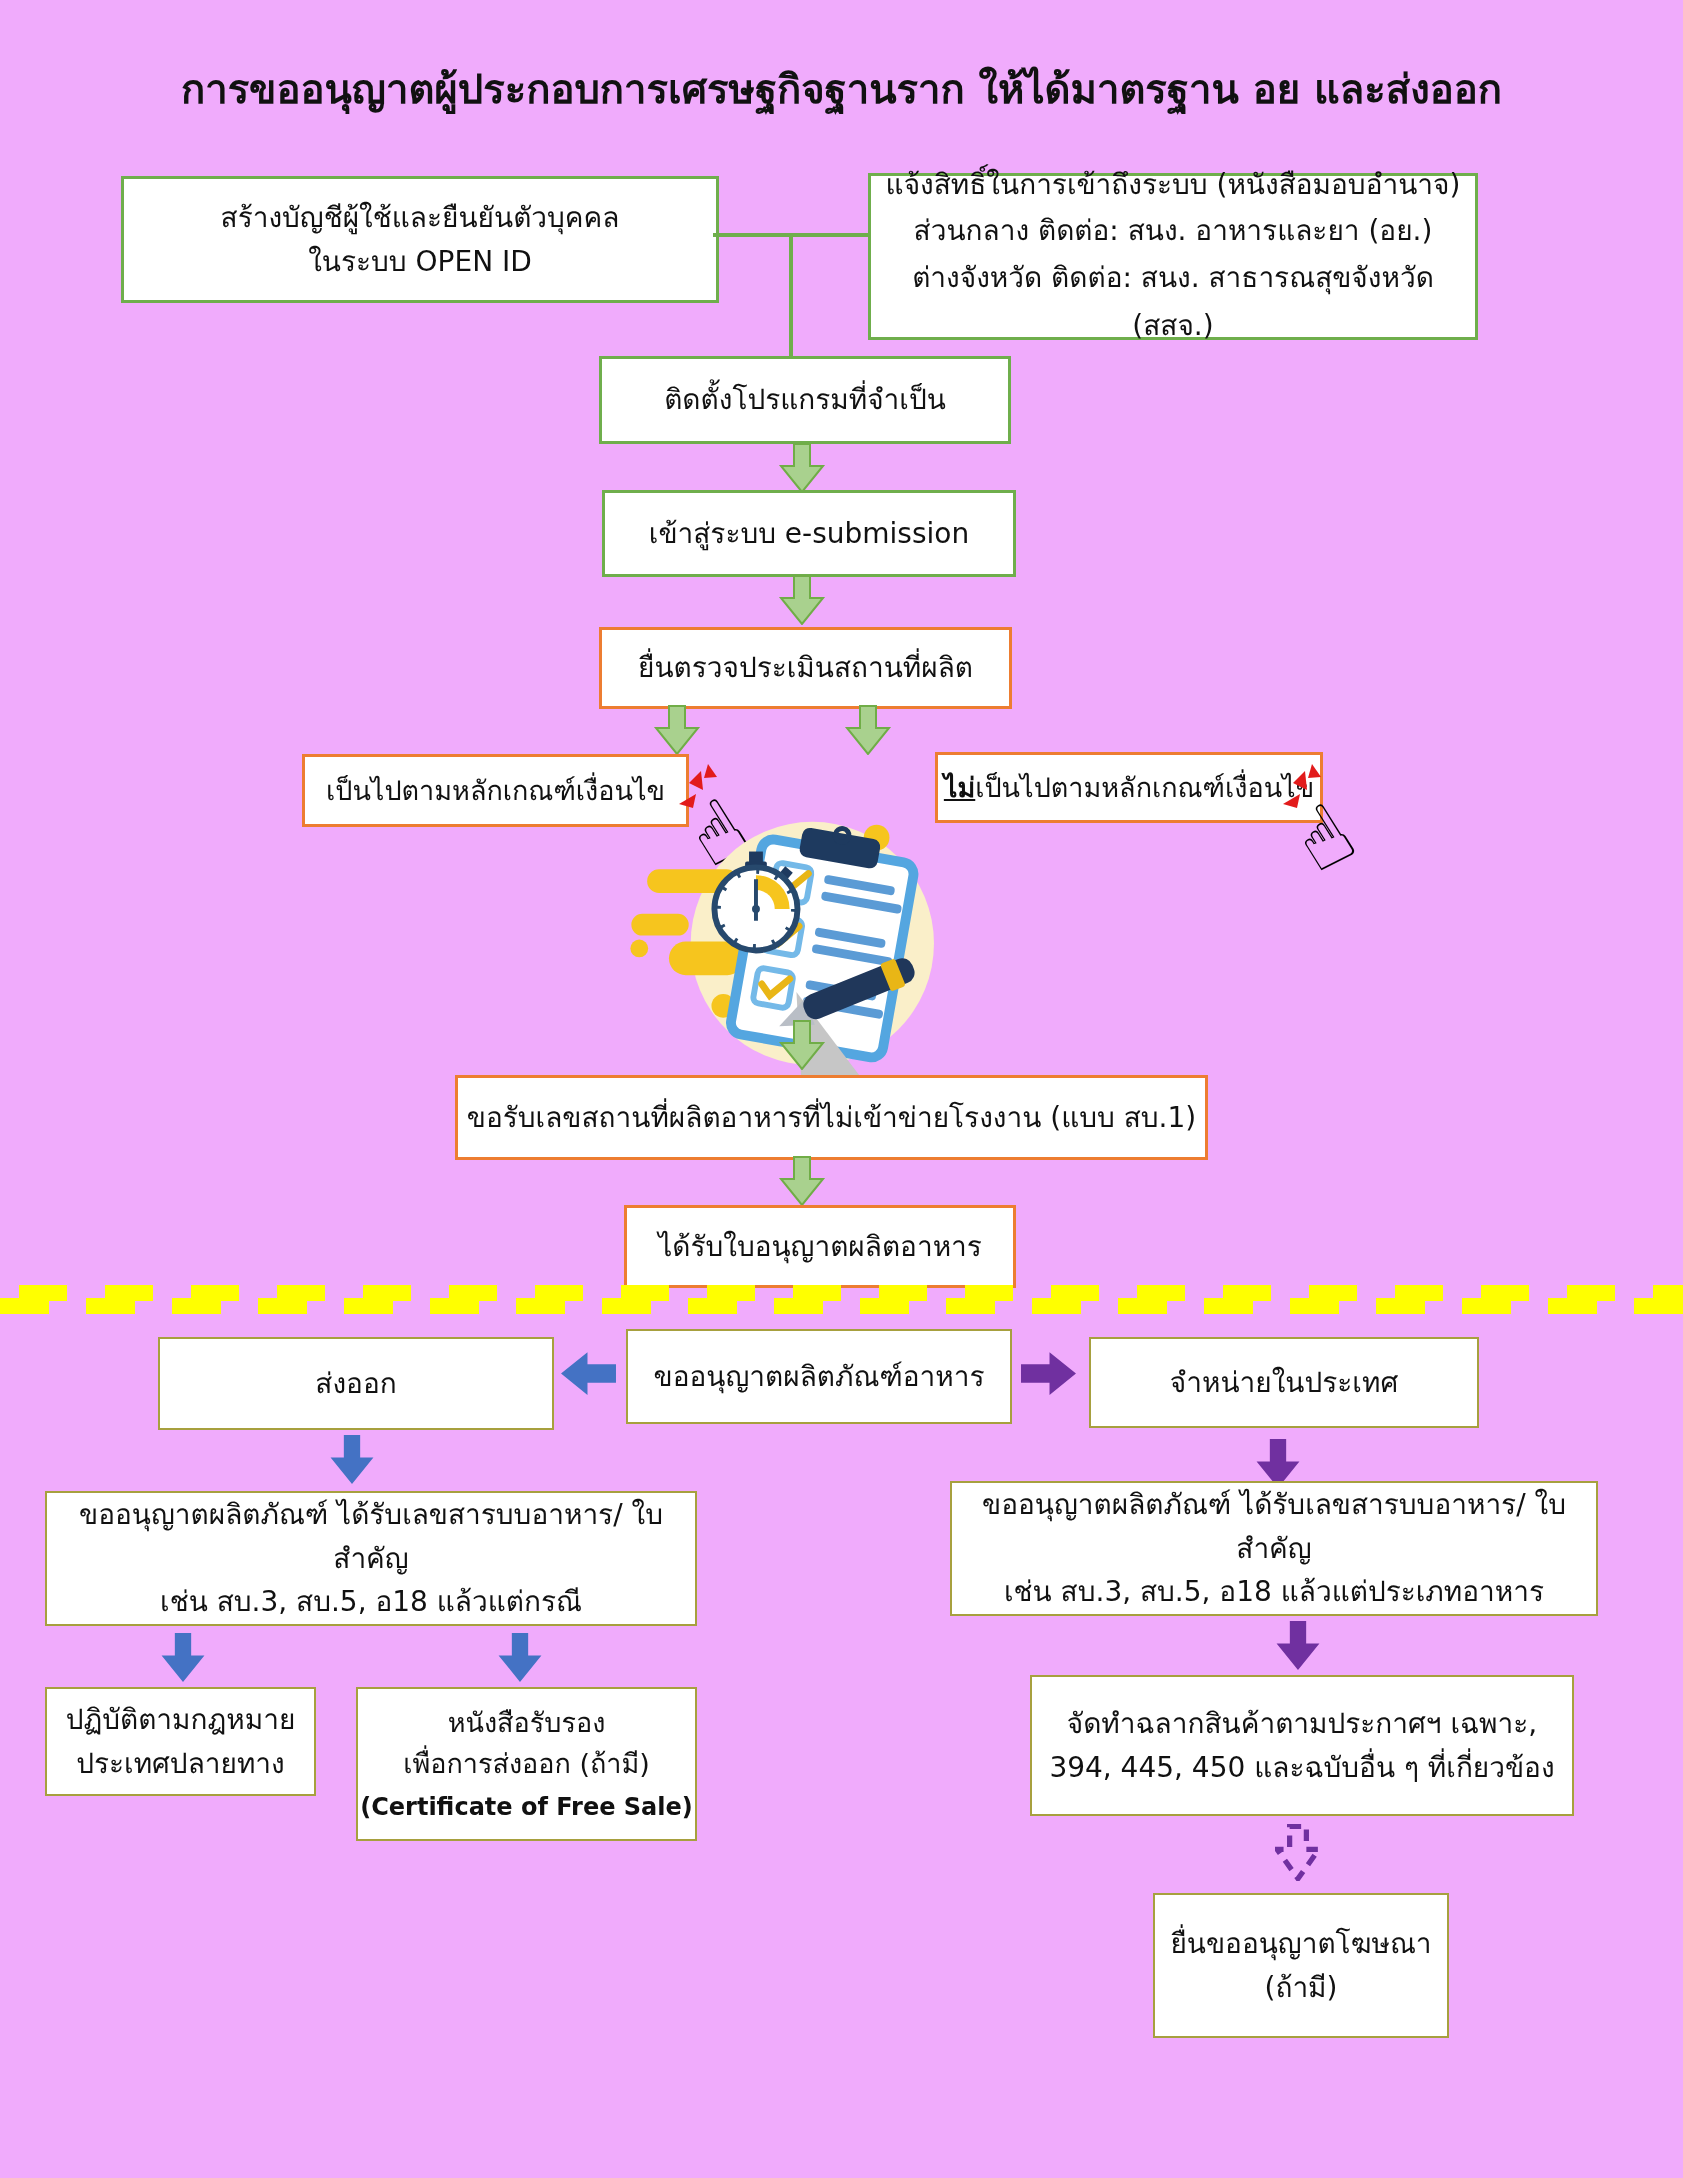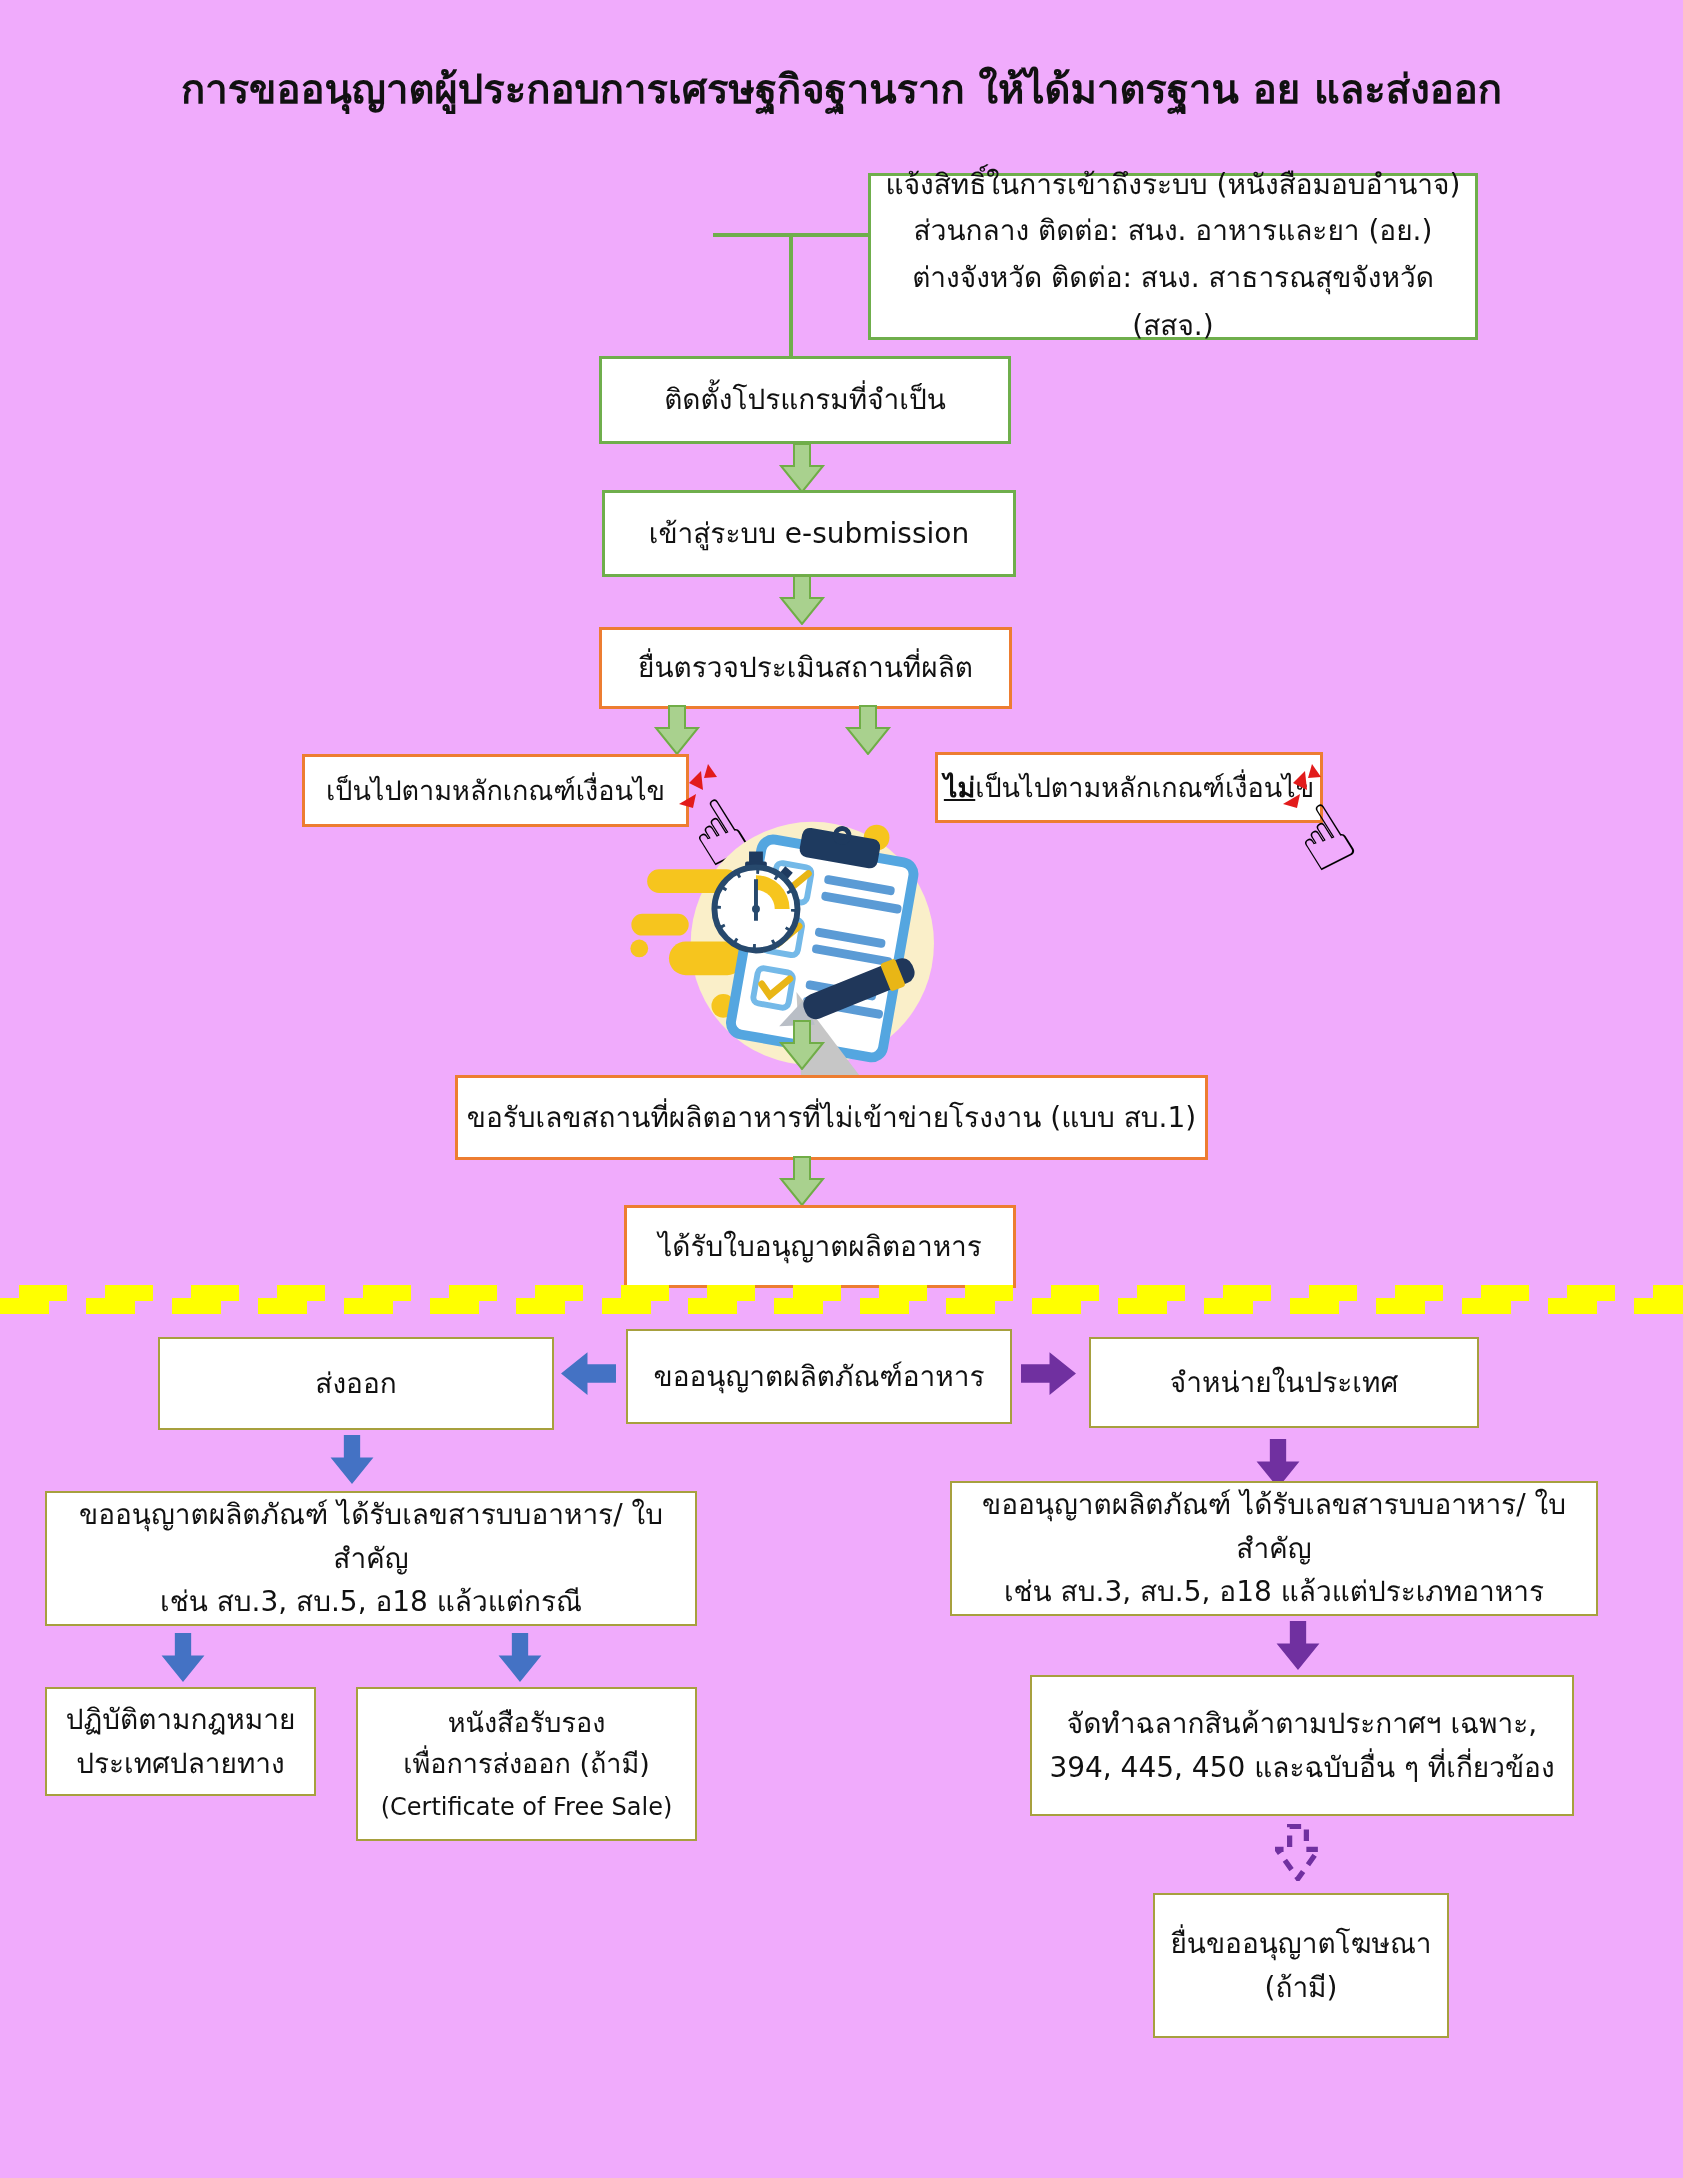--- a/index.html
+++ b/index.html
@@ -14,30 +14,34 @@
   .sub{font-size:28px;line-height:1.7;}
   .line{position:absolute;background:#6FAE4C;}
   .arrow{position:absolute;}
   .hand{position:absolute;font-size:83px;line-height:1;color:#000;transform:rotate(-32deg);}
   .divider{position:absolute;left:0;right:0;top:1285px;height:34px;}
   .divider .r1{position:absolute;top:0;left:0;right:0;height:16px;
     background:repeating-linear-gradient(90deg,transparent 0 19px,#FFFF00 19px 67px,transparent 67px 86px);}
   .divider .r2{position:absolute;top:13px;left:0;right:0;height:16px;
     background:repeating-linear-gradient(90deg,#FFFF00 0 49px,transparent 49px 86px);}
   .bold-u{font-weight:bold;text-decoration:underline;}
-  .cert-en{font-size:24px;font-weight:400;margin-top:4px;}
+  .cert-en{font-size:24px;font-weight:700;margin-top:4px;}
   .rowtext{display:block;}
 </style>
 </head>
 <body>
 
 <div id="canvas">
 
   <div class="title">การขออนุญาตผู้ประกอบการเศรษฐกิจฐานราก ให้ได้มาตรฐาน อย และส่งออก</div>
 
+  <div class="box green" style="left:121px;top:176px;width:592px;height:121px;">
+    <span class="rowtext">สร้างบัญชีผู้ใช้และยืนยันตัวบุคคล</span>
+    <span class="rowtext">ในระบบ OPEN ID</span>
+  </div>
 
   <div class="box green" style="left:868px;top:173px;width:604px;height:161px;">
     <span class="rowtext">แจ้งสิทธิ์ในการเข้าถึงระบบ (หนังสือมอบอำนาจ)</span>
     <span class="rowtext sub">ส่วนกลาง ติดต่อ: สนง. อาหารและยา (อย.)</span>
     <span class="rowtext sub">ต่างจังหวัด ติดต่อ: สนง. สาธารณสุขจังหวัด (สสจ.)</span>
   </div>
 
   <div class="line" style="left:713px;top:233px;width:156px;height:4px;"></div>
   <div class="line" style="left:789px;top:233px;width:4px;height:124px;"></div>
 

